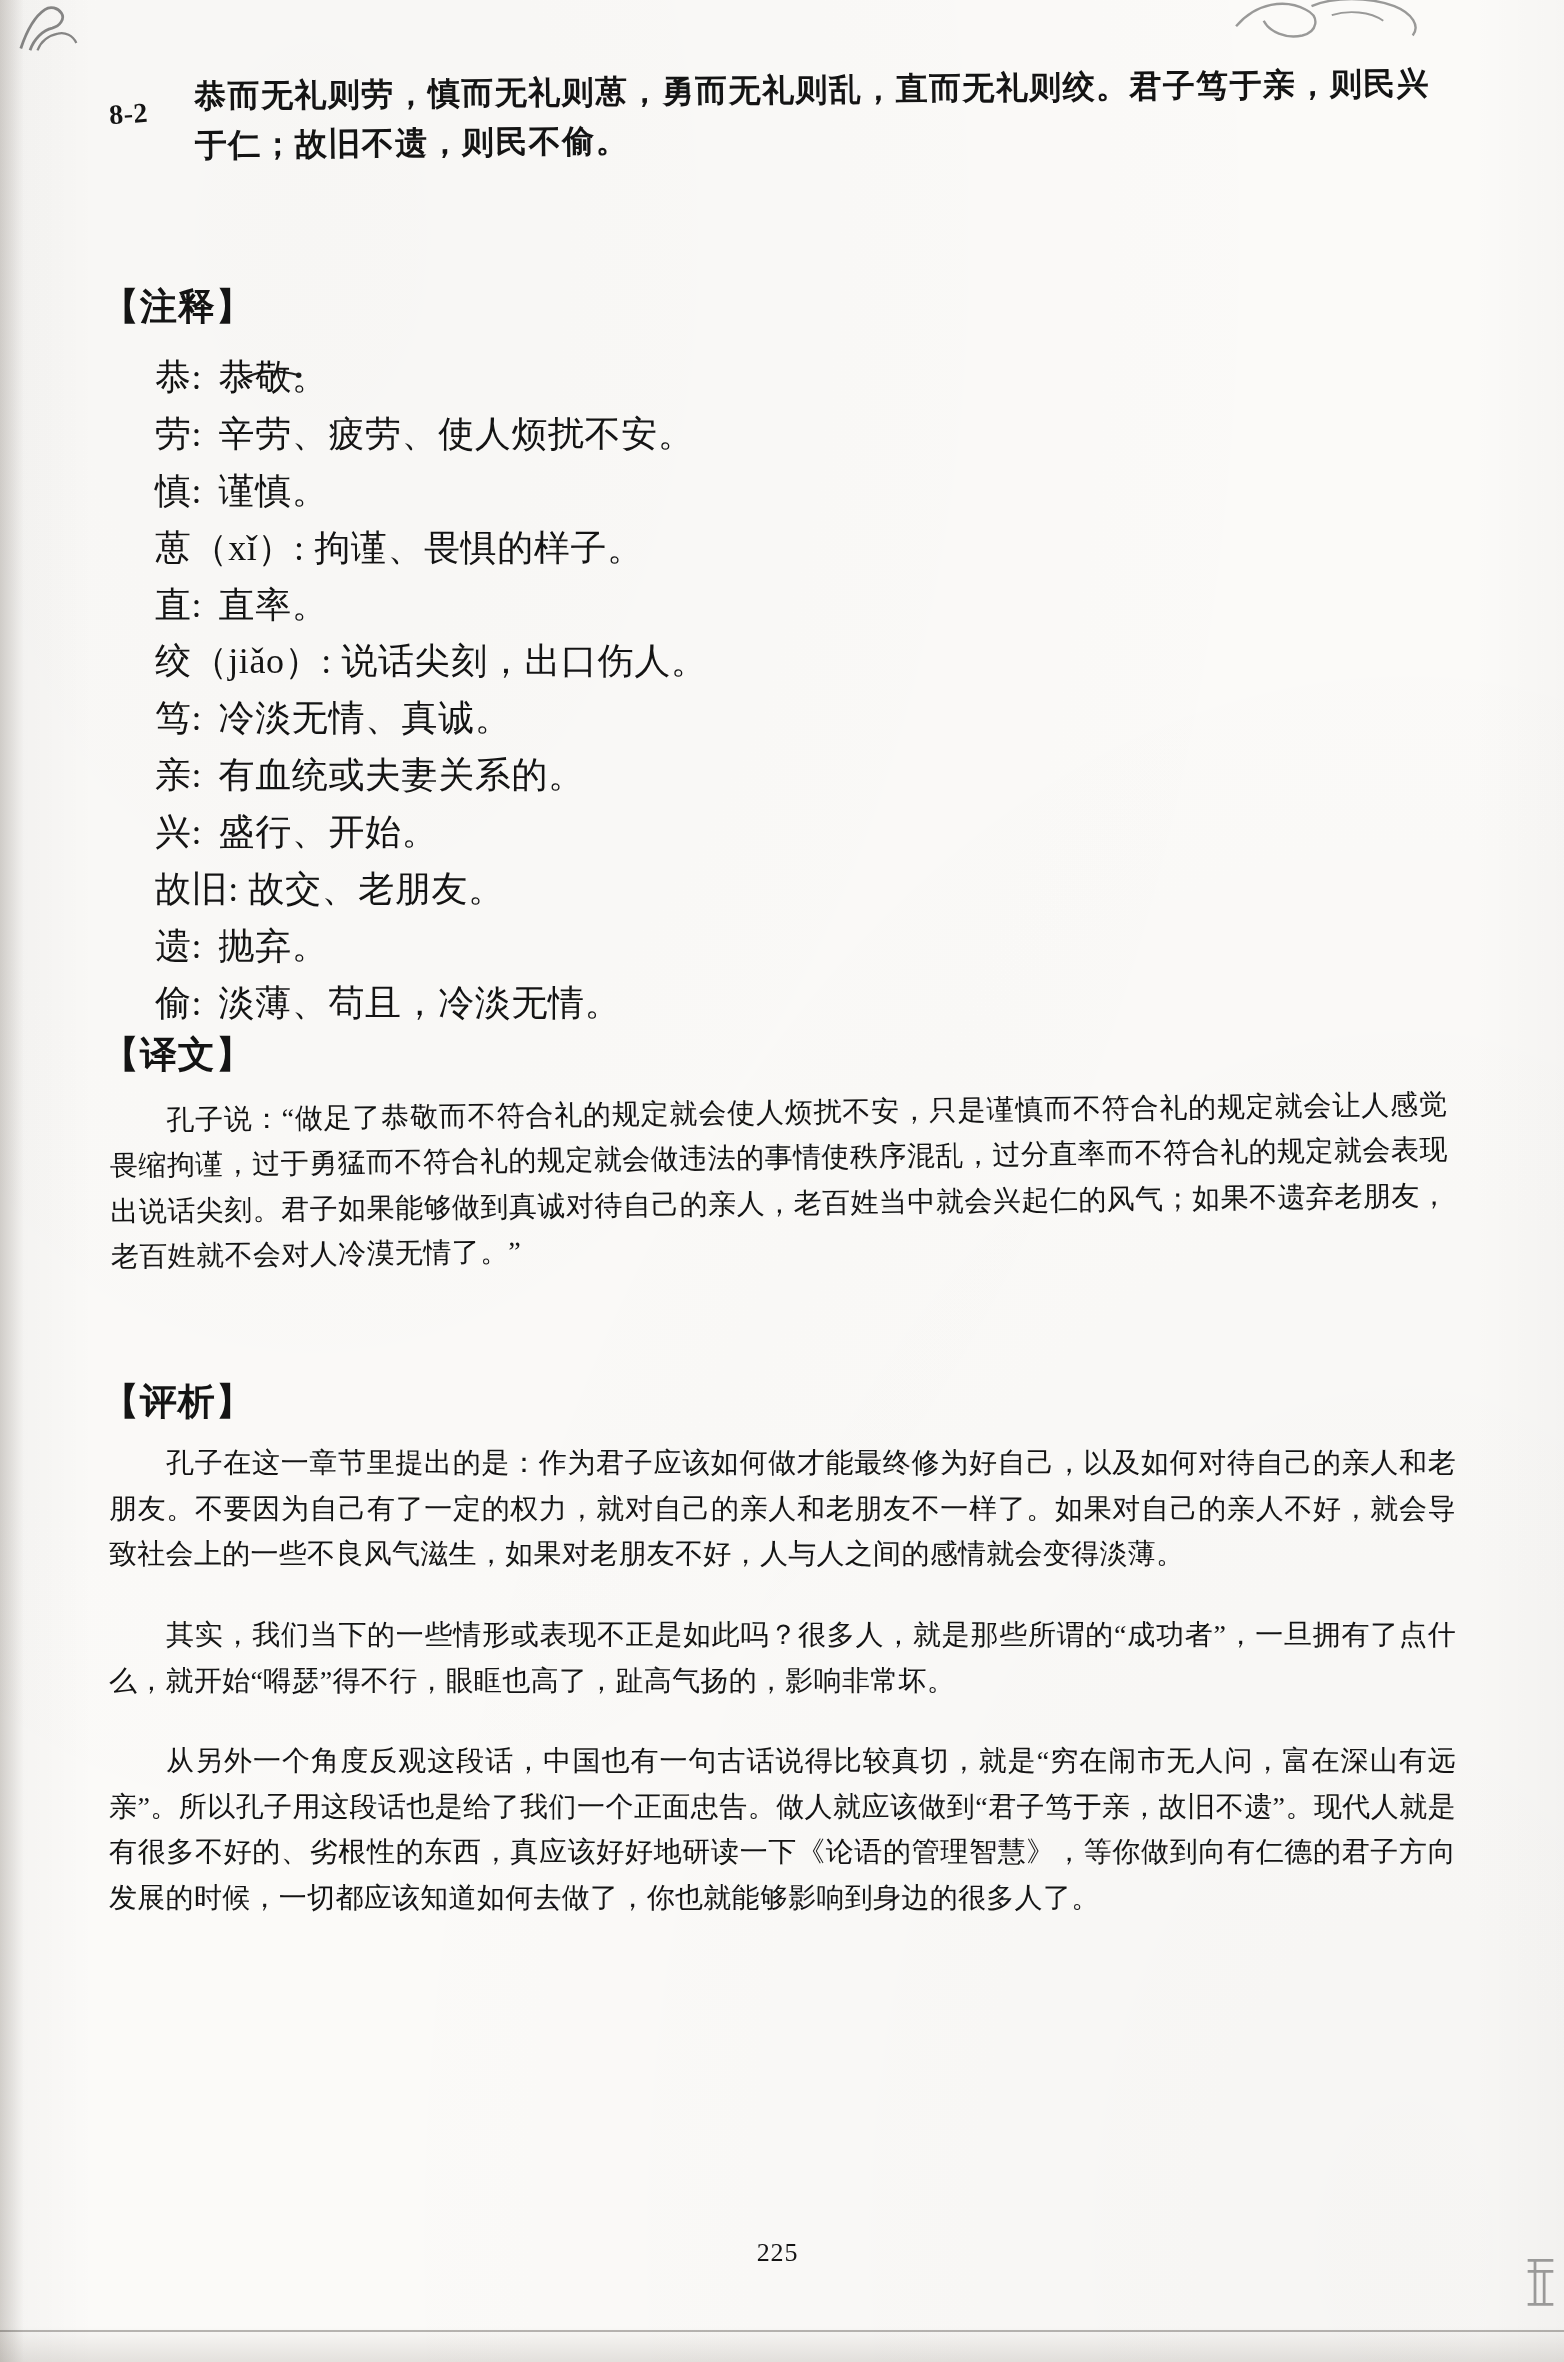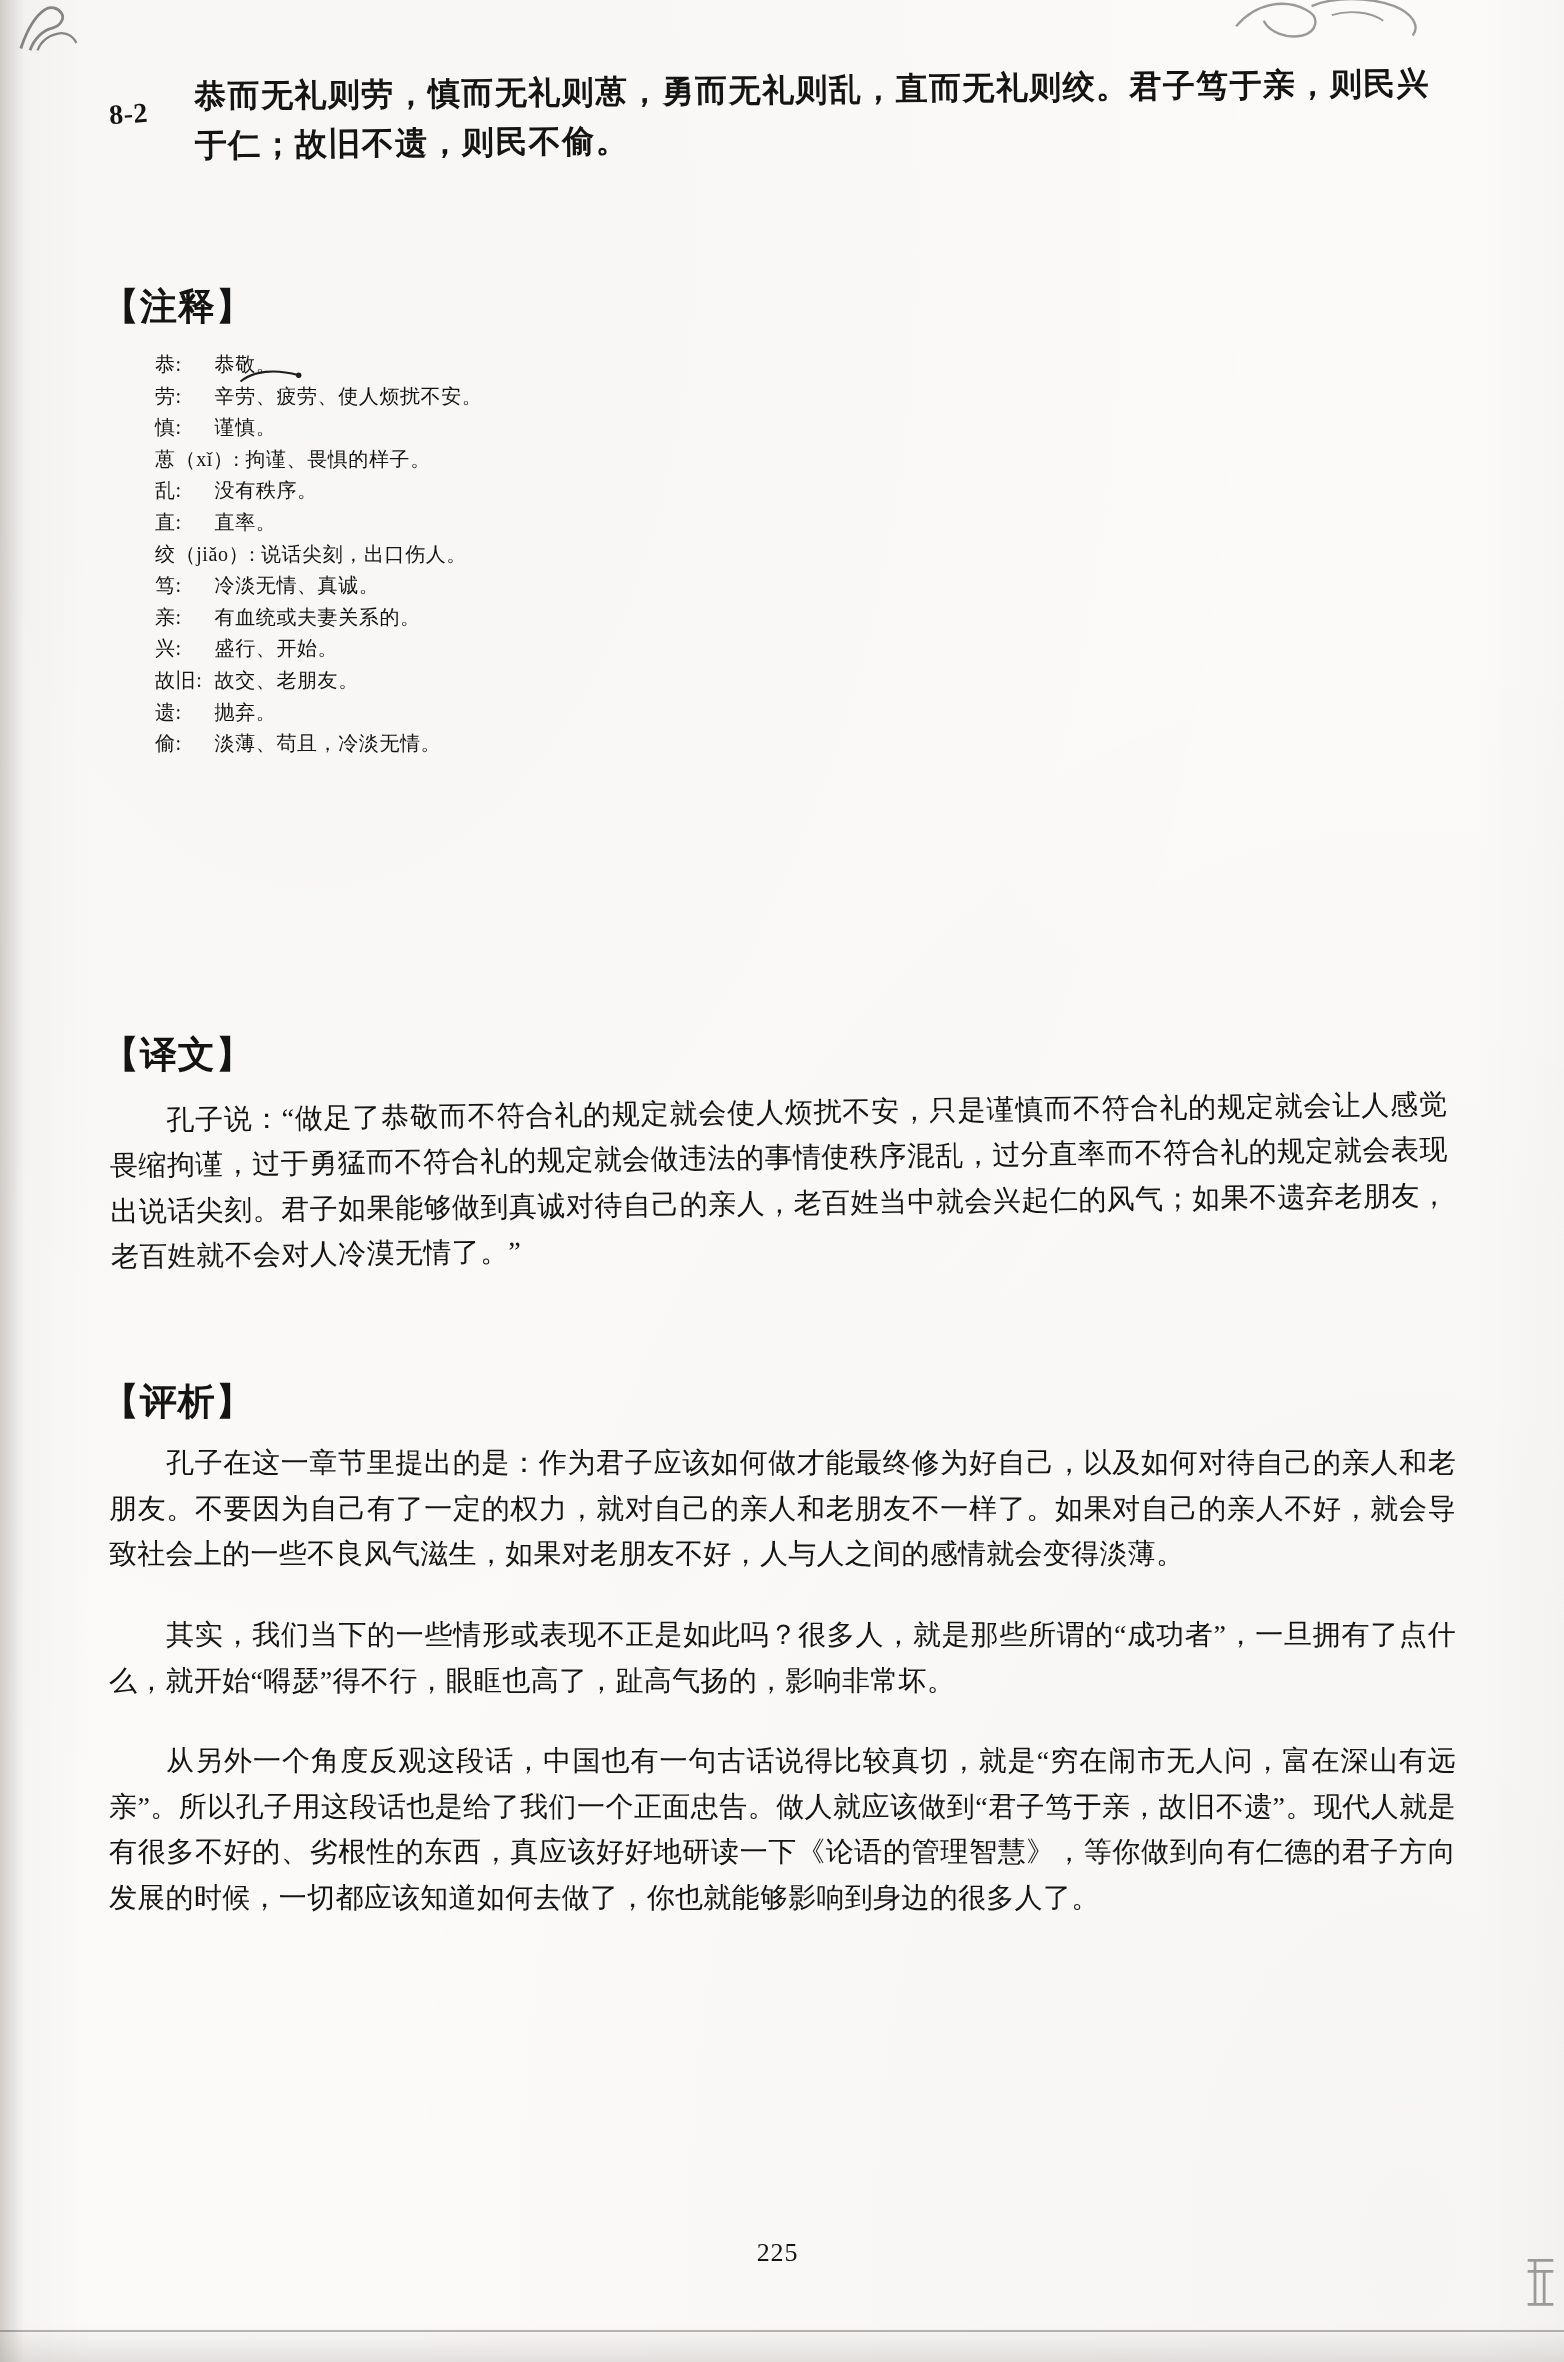--- a/index.html
+++ b/index.html
@@ -120,21 +120,21 @@
     left: 102px;
     top: 282px;
   }
   .notes-list {
     position: absolute;
     left: 155px;
     top: 349px;
     width: 1200px;
   }
   .note-line {
-    font-size: 20px;
+    font-size: 36px;
     line-height: 1.58;
     letter-spacing: 0.6px;
     white-space: nowrap;
   }
   .note-term {
     display: inline-block;
     min-width: 54px;
   }
 
   .trans-head {
@@ -246,24 +246,20 @@
       </div>
       <div class="note-line">
         <span class="note-term">慎:</span>
         <span>谨慎。</span>
       </div>
       <div class="note-line">
         <span class="note-term">葸（xǐ）:</span>
         <span>拘谨、畏惧的样子。</span>
       </div>
       <div class="note-line">
-        <span class="note-term">乱:</span>
-        <span>没有秩序。</span>
-      </div>
-      <div class="note-line">
         <span class="note-term">直:</span>
         <span>直率。</span>
       </div>
       <div class="note-line">
         <span class="note-term">绞（jiǎo）:</span>
         <span>说话尖刻，出口伤人。</span>
       </div>
       <div class="note-line">
         <span class="note-term">笃:</span>
         <span>冷淡无情、真诚。</span>

